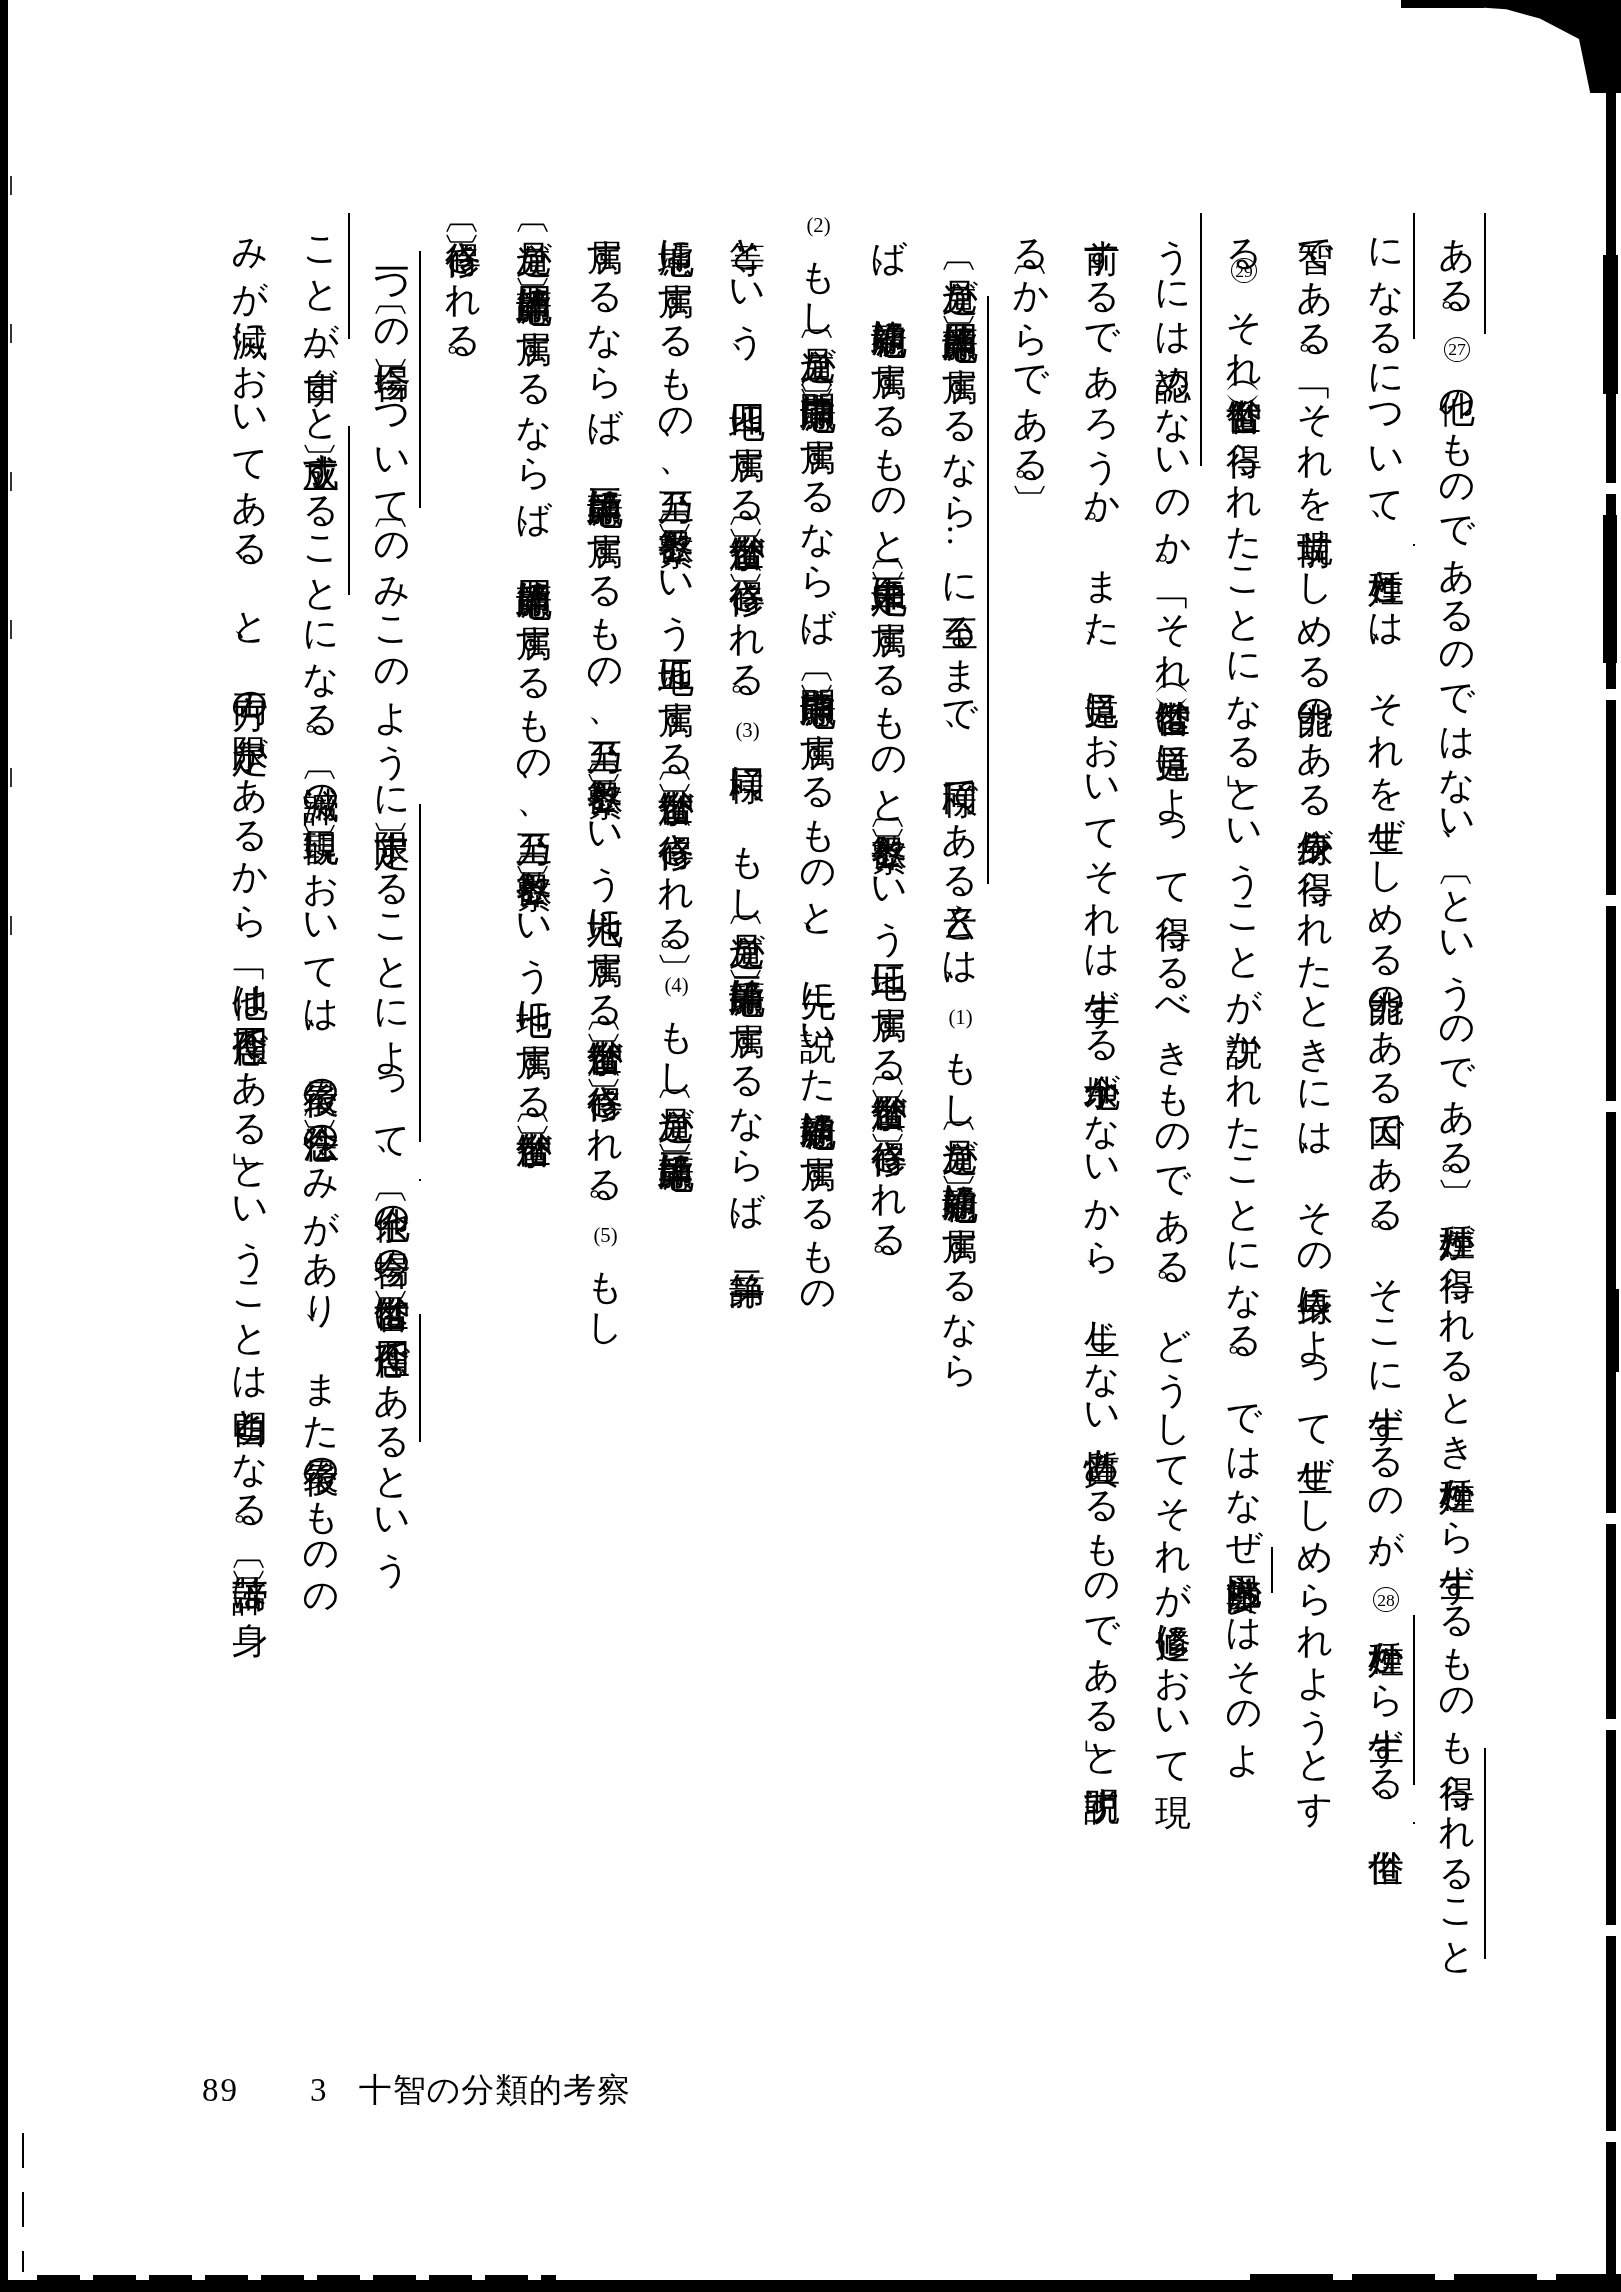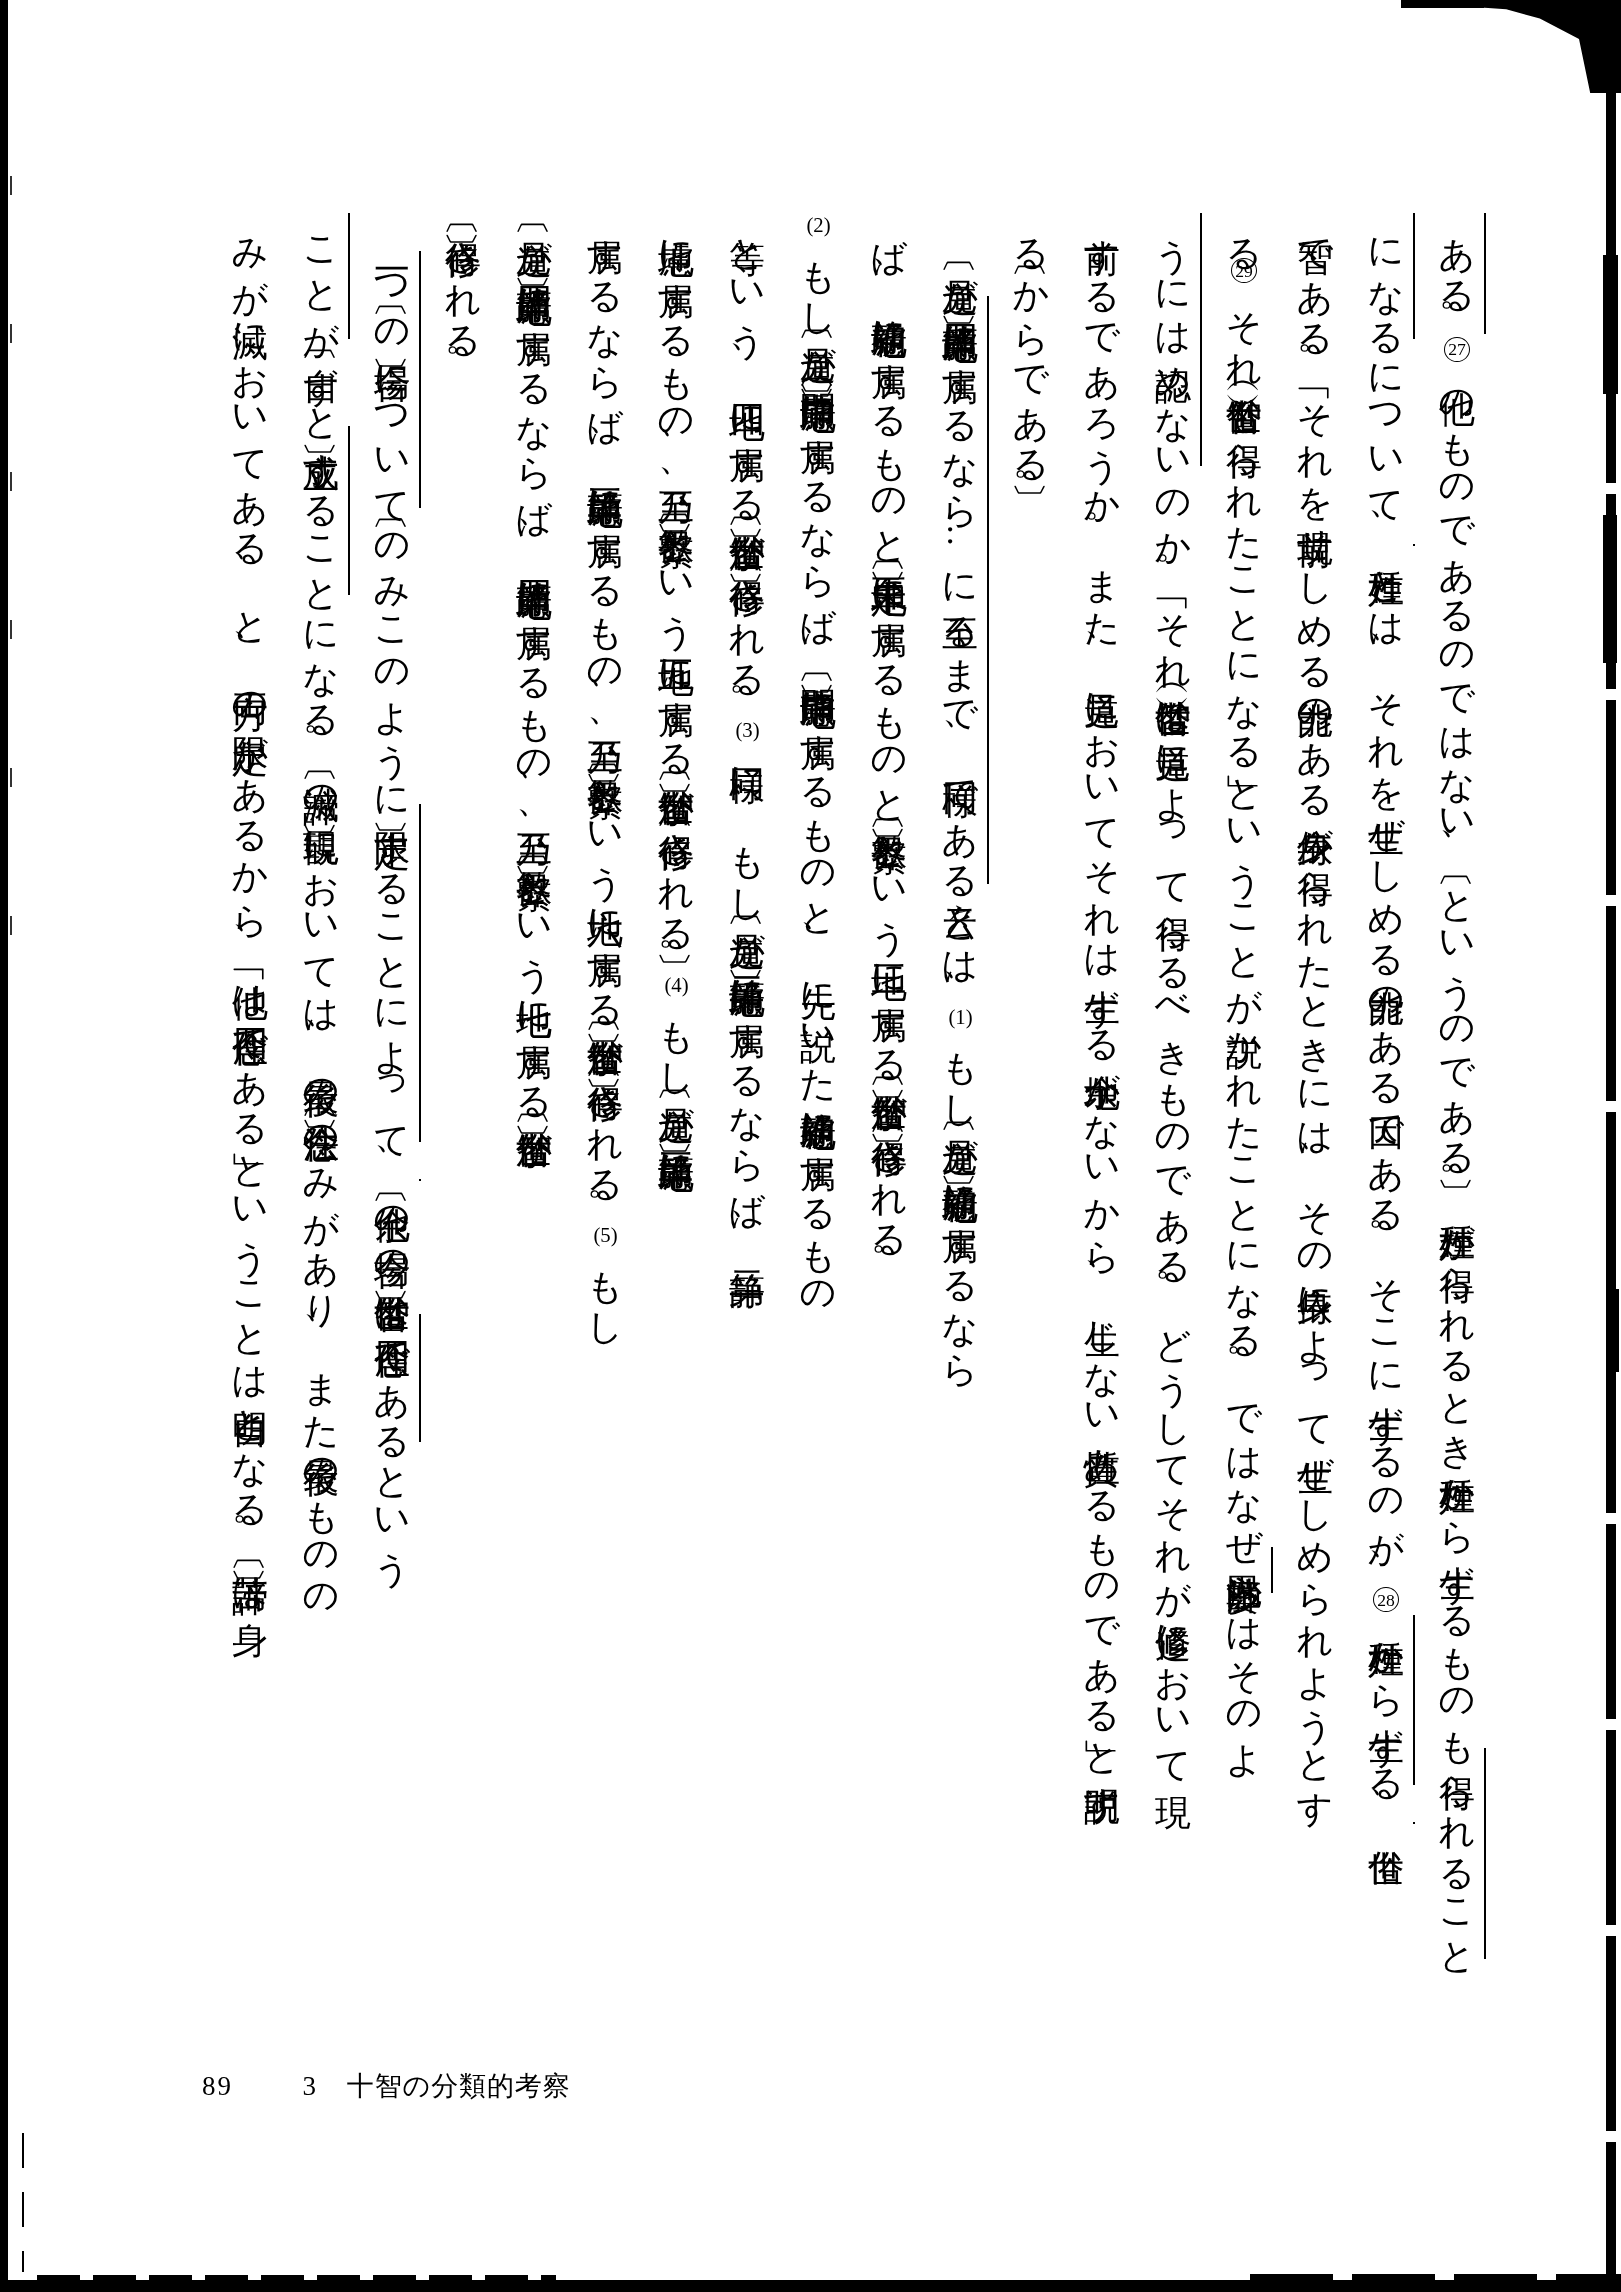--- a/index.html
+++ b/index.html
@@ -24,21 +24,21 @@
     text-combine-upright:all; -webkit-text-combine:horizontal;
     font-size:17.6px; line-height:normal;
     border:1.9px solid #000; border-radius:50%;
     padding:2.8px 1.9px; margin:2.8px 0;
   }
   .inum {
     text-combine-upright:all; -webkit-text-combine:horizontal;
     font-size:22px; line-height:normal;
   }
   
-  .footer { position:absolute; left:202px; top:2068px; font-size:27px; white-space:nowrap; }
+  .footer { position:absolute; left:202px; top:2068px; font-size:33px; white-space:nowrap; }
   .footer .fpage { display:inline-block; letter-spacing:1.9px; }
   .footer .fsec  { display:inline-block; margin-left:63px; }
   .footer .ftitle{ display:inline-block; margin-left:24px; letter-spacing:0.9px; }
   
   .edge-left {
     position:absolute; left:0; top:0; width:8.3px; height:2292px; background:#000;
   }
   .edge-left-dash {
     position:absolute; left:22px; top:2133px; width:1.9px; height:139px;
     background:repeating-linear-gradient(180deg,#000 0 35px,transparent 35px 59px);

